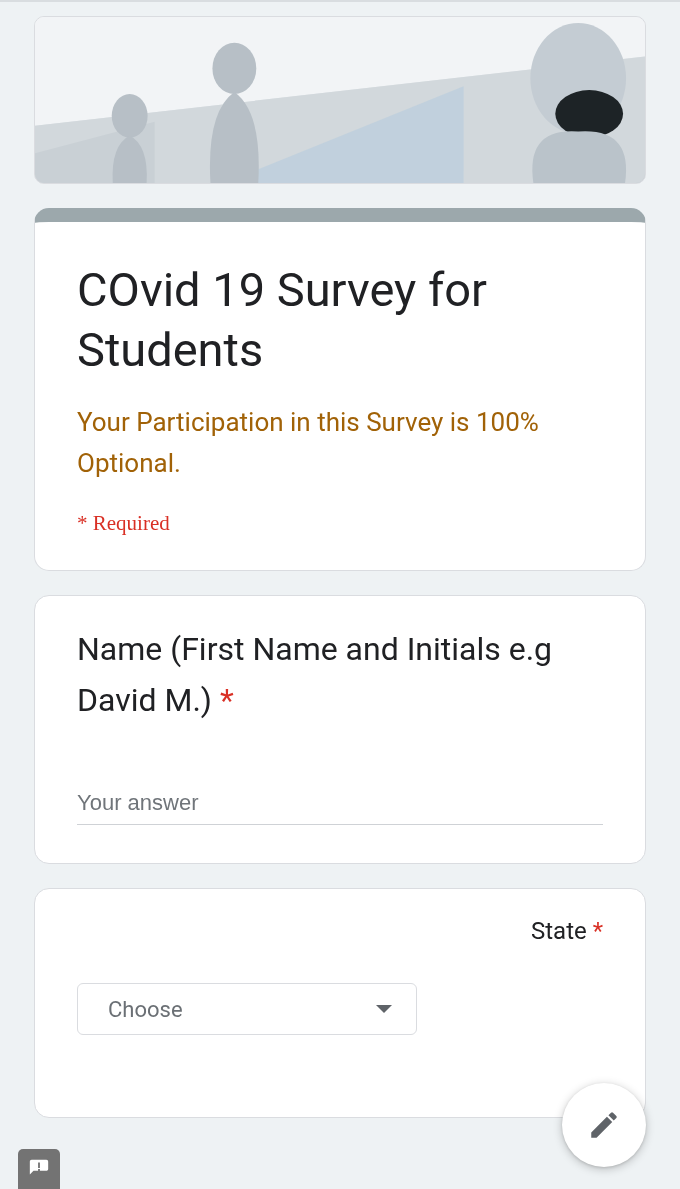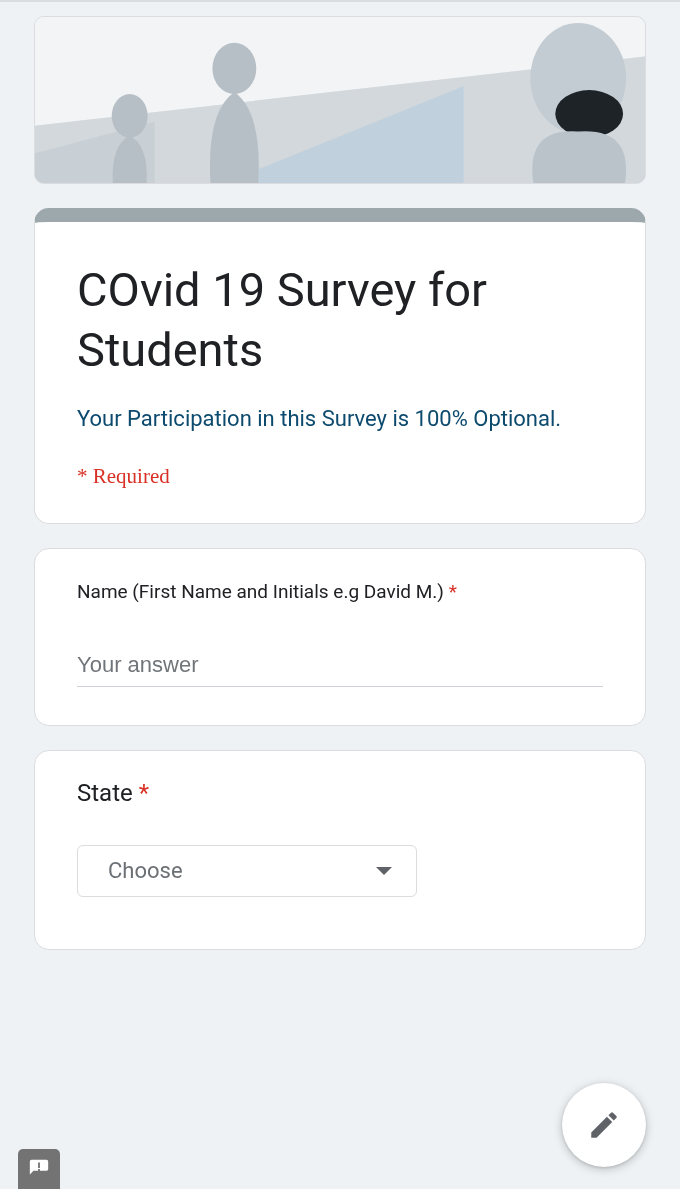--- a/index.html
+++ b/index.html
@@ -39,35 +39,35 @@
     }
     .form-title {
       font-size: 47px;
       font-weight: 400;
       color: #202124;
       letter-spacing: 0;
       line-height: 1.28;
       margin-bottom: 22px;
     }
     .form-desc {
-      font-size: 22px;
-      color: #0c4a6e;
+      font-size: 26px;
+      color: #a16207;
       line-height: 1.55;
       margin-bottom: 28px;
     }
     .required-legend {
       font-size: 21px;
       color: #d93025;
       font-family: Liberation Serif, serif;
     }
     .q-label {
-      font-size: 19px;
+      font-size: 32px;
       color: #202124;
       line-height: 1.6;
-      margin-bottom: 40px;
+      margin-bottom: 60px;
     }
     .asterisk { color: #d93025; }
     .text-input {
       width: 100%;
       border: none;
       border-bottom: 1px solid #cfd2d6;
       font-size: 22px;
       color: #701a75;
       padding: 4px 0 8px 0;
       outline: none;
@@ -113,21 +113,21 @@
       position: absolute;
       left: 18px;
       bottom: 0;
       width: 42px; height: 40px;
       background: #737373;
       border-radius: 5px 5px 0 0;
       display: flex; align-items: center; justify-content: center;
       cursor: pointer;
     }
     .feedback-btn svg { width: 22px; height: 22px; fill: #fff; }
-    .state-card { padding-bottom: 52px; }
+    .state-card { padding-bottom: 82px; text-align: right; }
   </style>
 </head>
 <body>
 
 <div class="form-container">
 
   <div class="banner">
     <svg viewBox="0 0 612 168" preserveAspectRatio="none">
       <polygon points="0,0 612,0 612,40 0,110" fill="#f2f4f6"></polygon>
       <polygon points="0,110 612,40 612,168 0,168" fill="#d2d8dc"></polygon>

